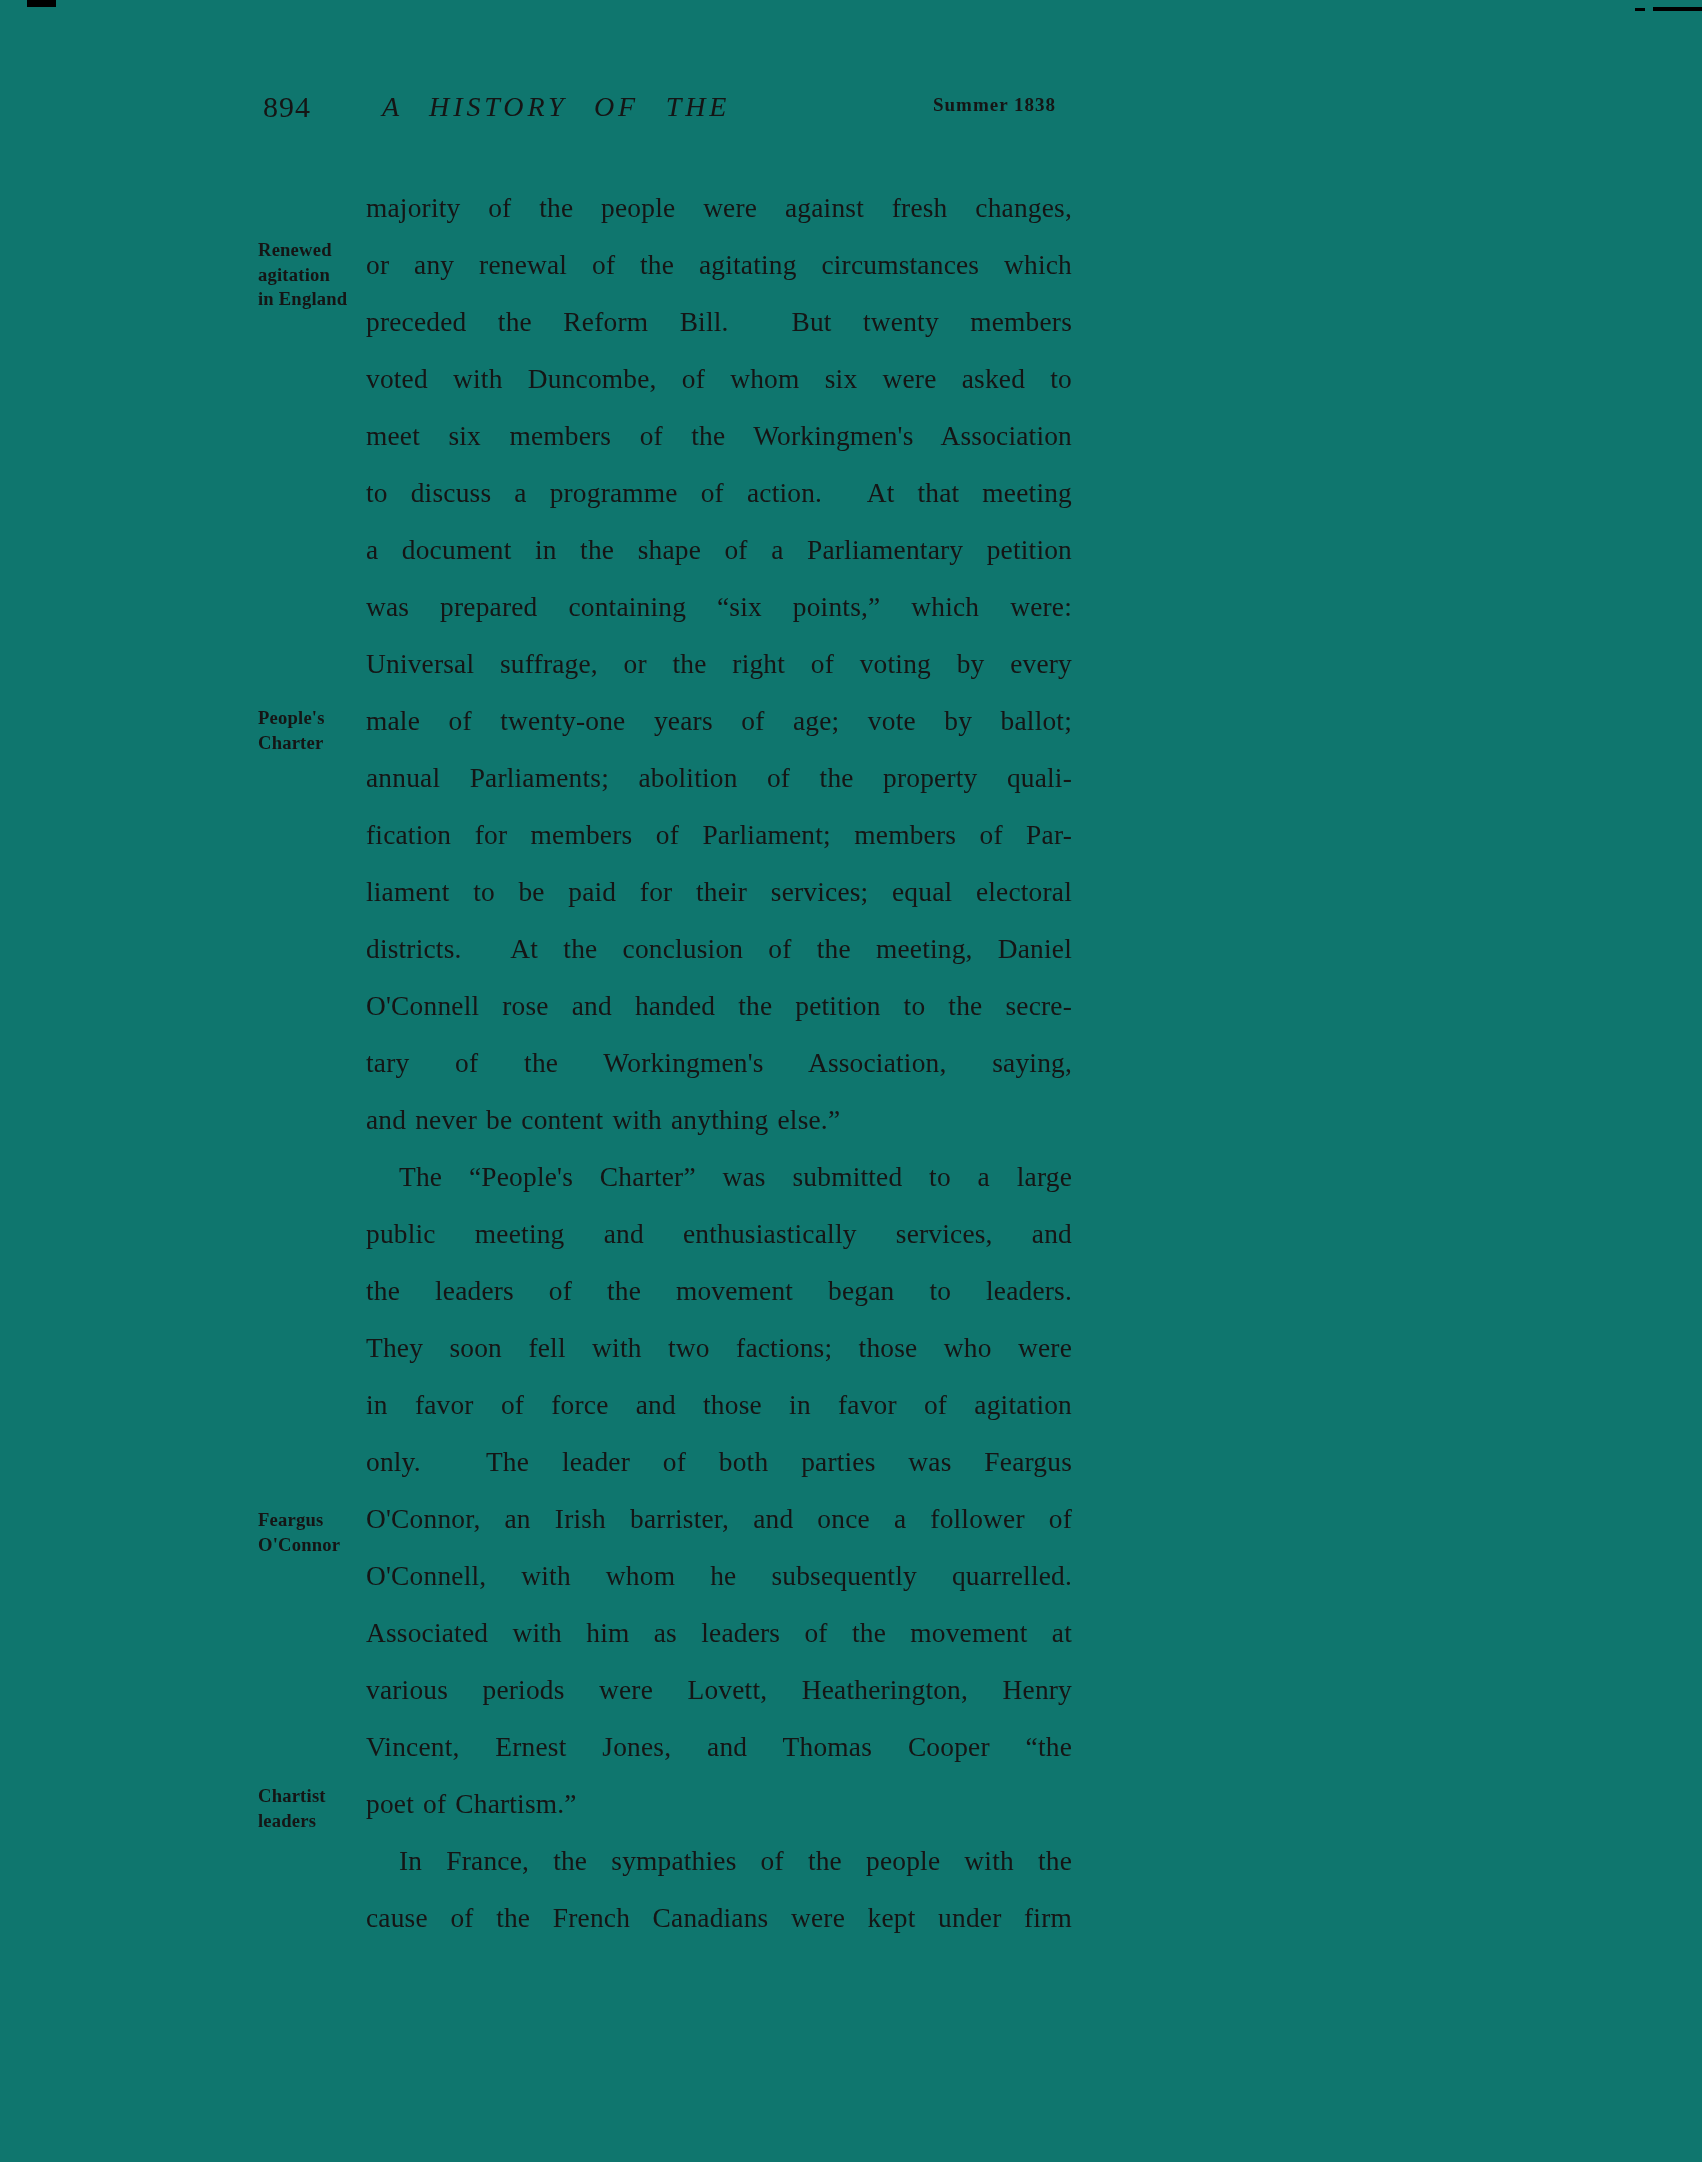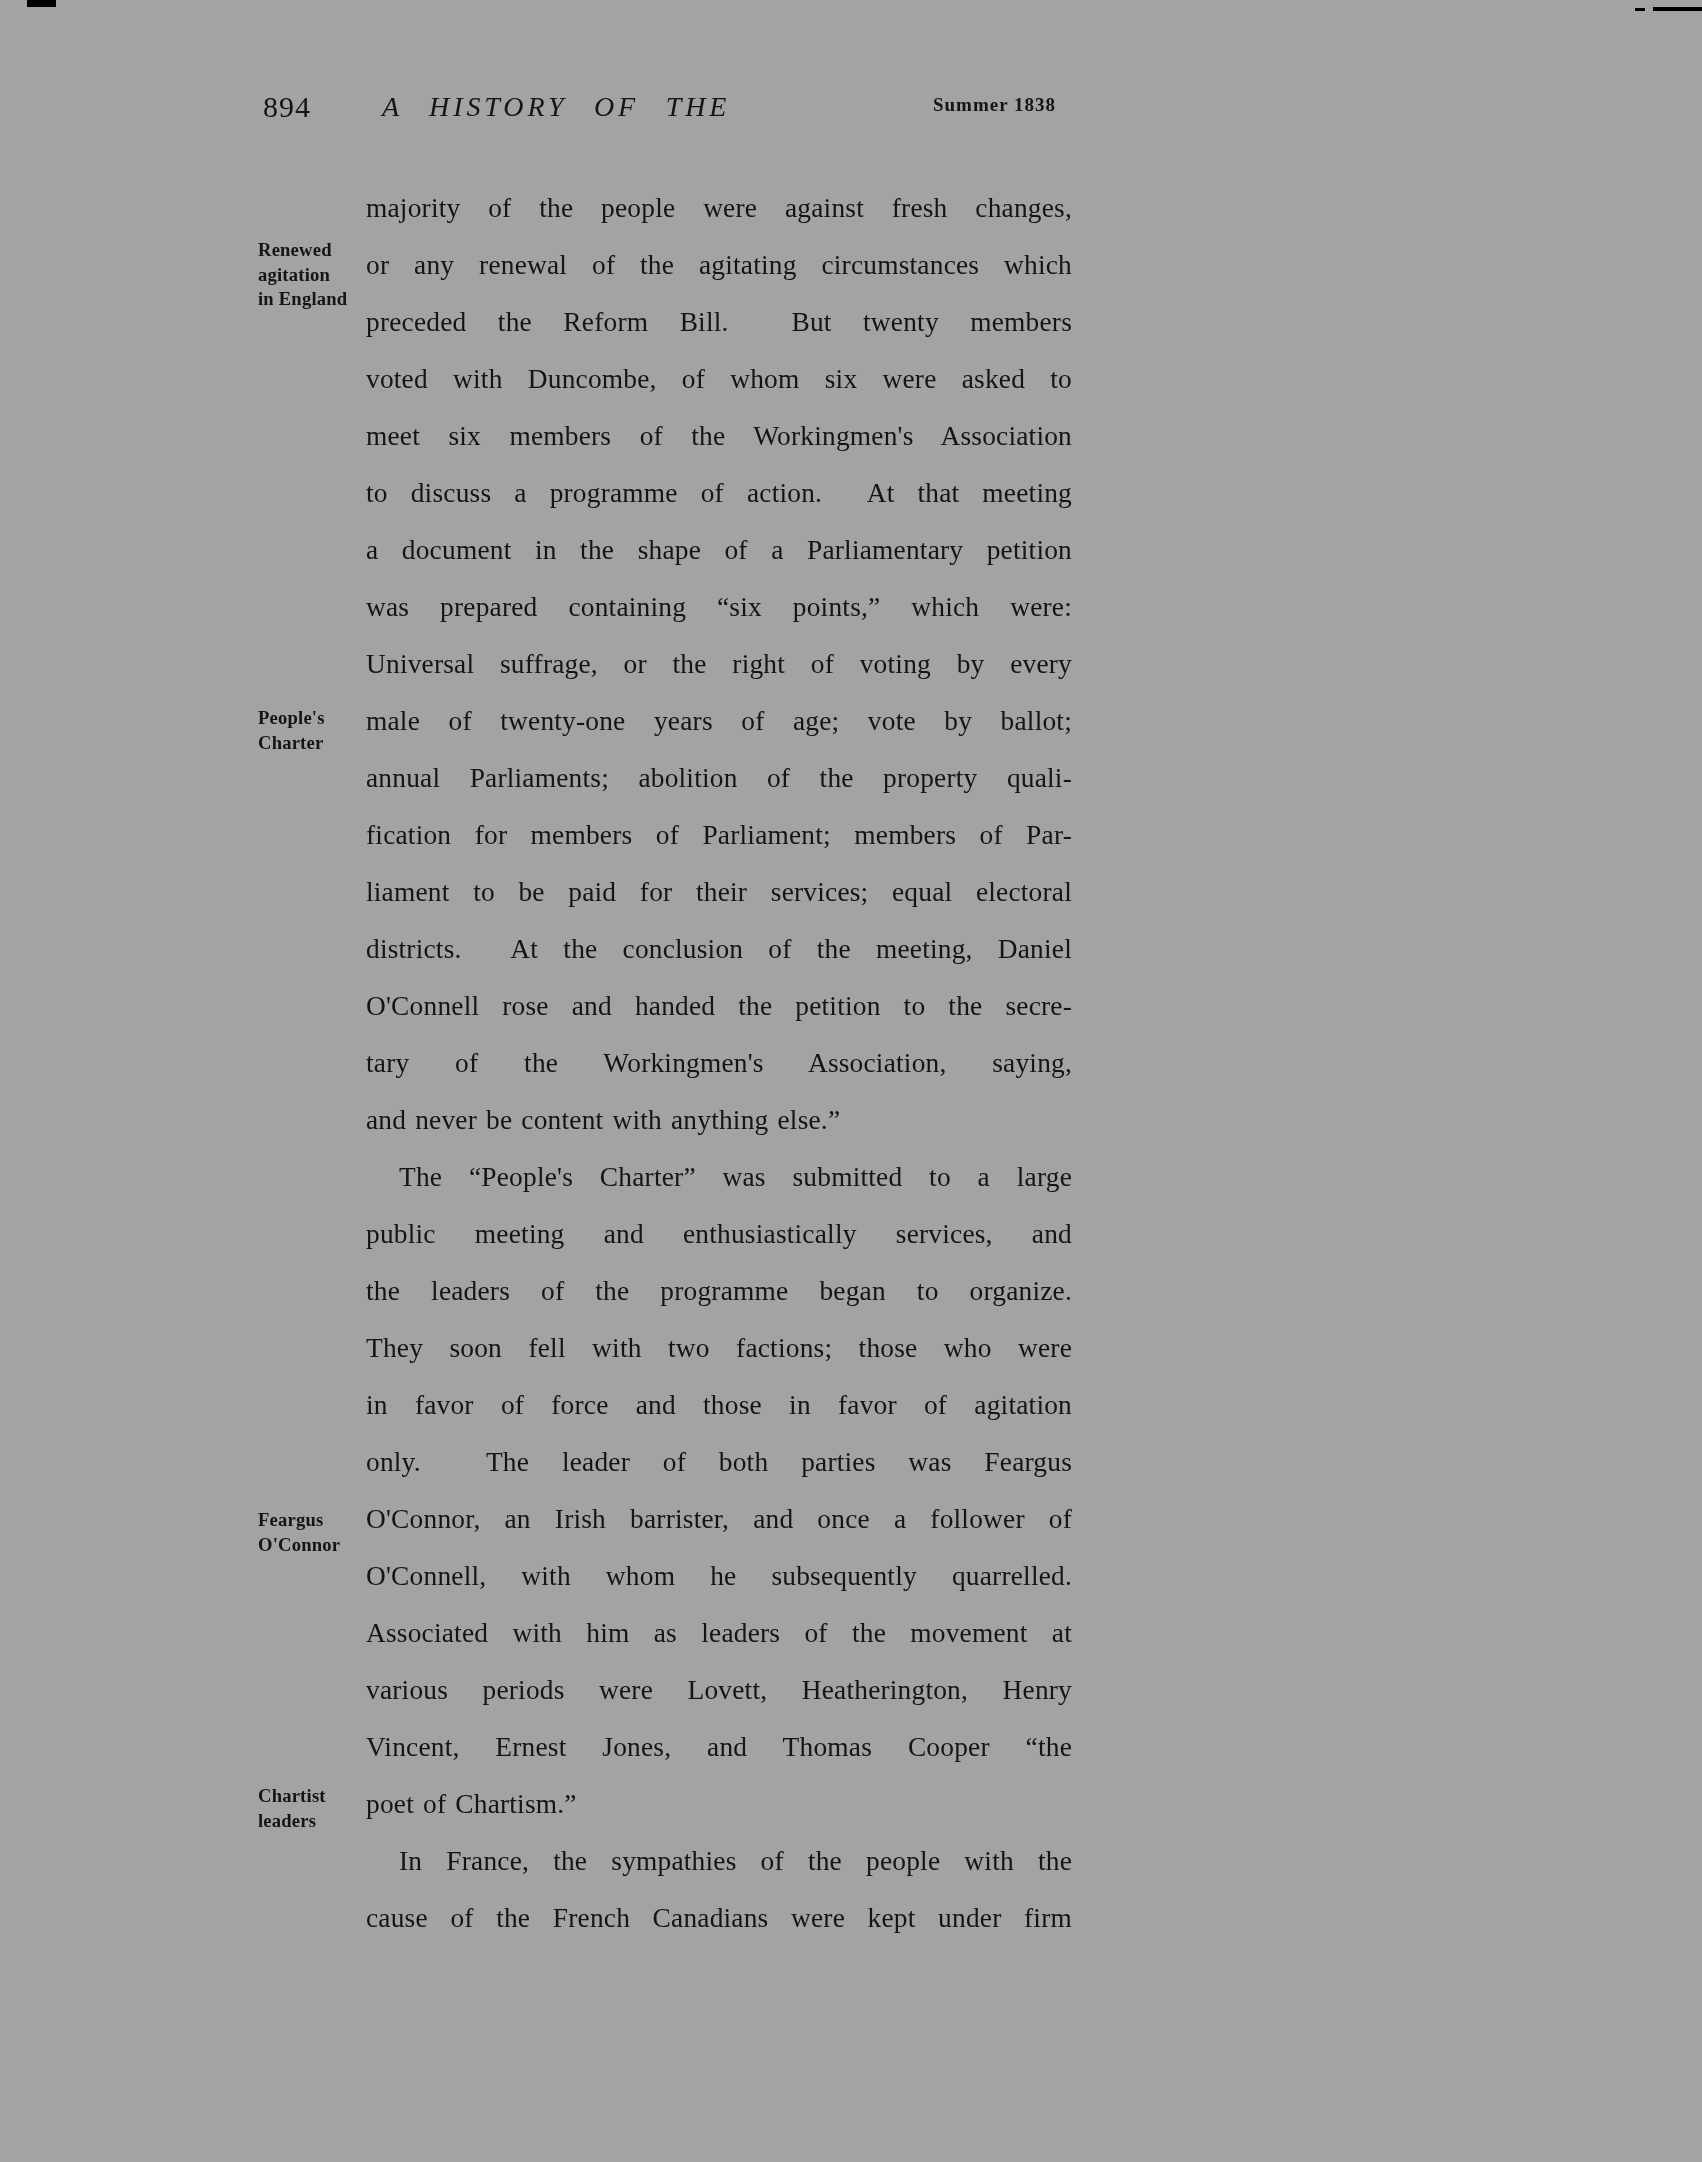--- a/index.html
+++ b/index.html
@@ -1,20 +1,20 @@
 <!DOCTYPE html>
 <html><head>
 <meta charset="utf-8">
 <style>
   html,body { margin:0; padding:0; background:#e8e8e8; }
   .page {
     position: relative;
     width: 1703px;
     height: 2162px;
-    background: #a3a3a3;
+    background: #0f766e;
     color: #151515;
     font-family: "Liberation Serif", serif;
     overflow: hidden;
   }
   
   .scan-mark { position:absolute; background:#000; }
   .mark-tl { left:27.4px; top:0; width:29px; height:6.9px; }
   .mark-tr { left:1653px; top:6.9px; width:50px; height:3.9px; }
   .mark-tr-dot { left:1635px; top:7.8px; width:9.8px; height:2.9px; }
 
@@ -102,21 +102,21 @@
       <div class="bline">male of twenty-one years of age; vote by ballot;</div>
       <div class="bline">annual Parliaments; abolition of the property quali-</div>
       <div class="bline">fication for members of Parliament; members of Par-</div>
       <div class="bline">liament to be paid for their services; equal electoral</div>
       <div class="bline">districts.&nbsp; At the conclusion of the meeting, Daniel</div>
       <div class="bline">O'Connell rose and handed the petition to the secre-</div>
       <div class="bline">tary of the Workingmen's Association, saying,</div>
       <div class="bline pend">and never be content with anything else.”</div>
       <div class="bline indent">The “People's Charter” was submitted to a large</div>
       <div class="bline">public meeting and enthusiastically services, and</div>
-      <div class="bline">the leaders of the programme began to organize.</div>
+      <div class="bline">the leaders of the movement began to leaders.</div>
       <div class="bline">They soon fell with two factions; those who were</div>
       <div class="bline">in favor of force and those in favor of agitation</div>
       <div class="bline">only.&nbsp; The leader of both parties was Feargus</div>
       <div class="bline">O'Connor, an Irish barrister, and once a follower of</div>
       <div class="bline">O'Connell, with whom he subsequently quarrelled.</div>
       <div class="bline">Associated with him as leaders of the movement at</div>
       <div class="bline">various periods were Lovett, Heatherington, Henry</div>
       <div class="bline">Vincent, Ernest Jones, and Thomas Cooper “the</div>
       <div class="bline pend">poet of Chartism.”</div>
       <div class="bline indent">In France, the sympathies of the people with the</div>

